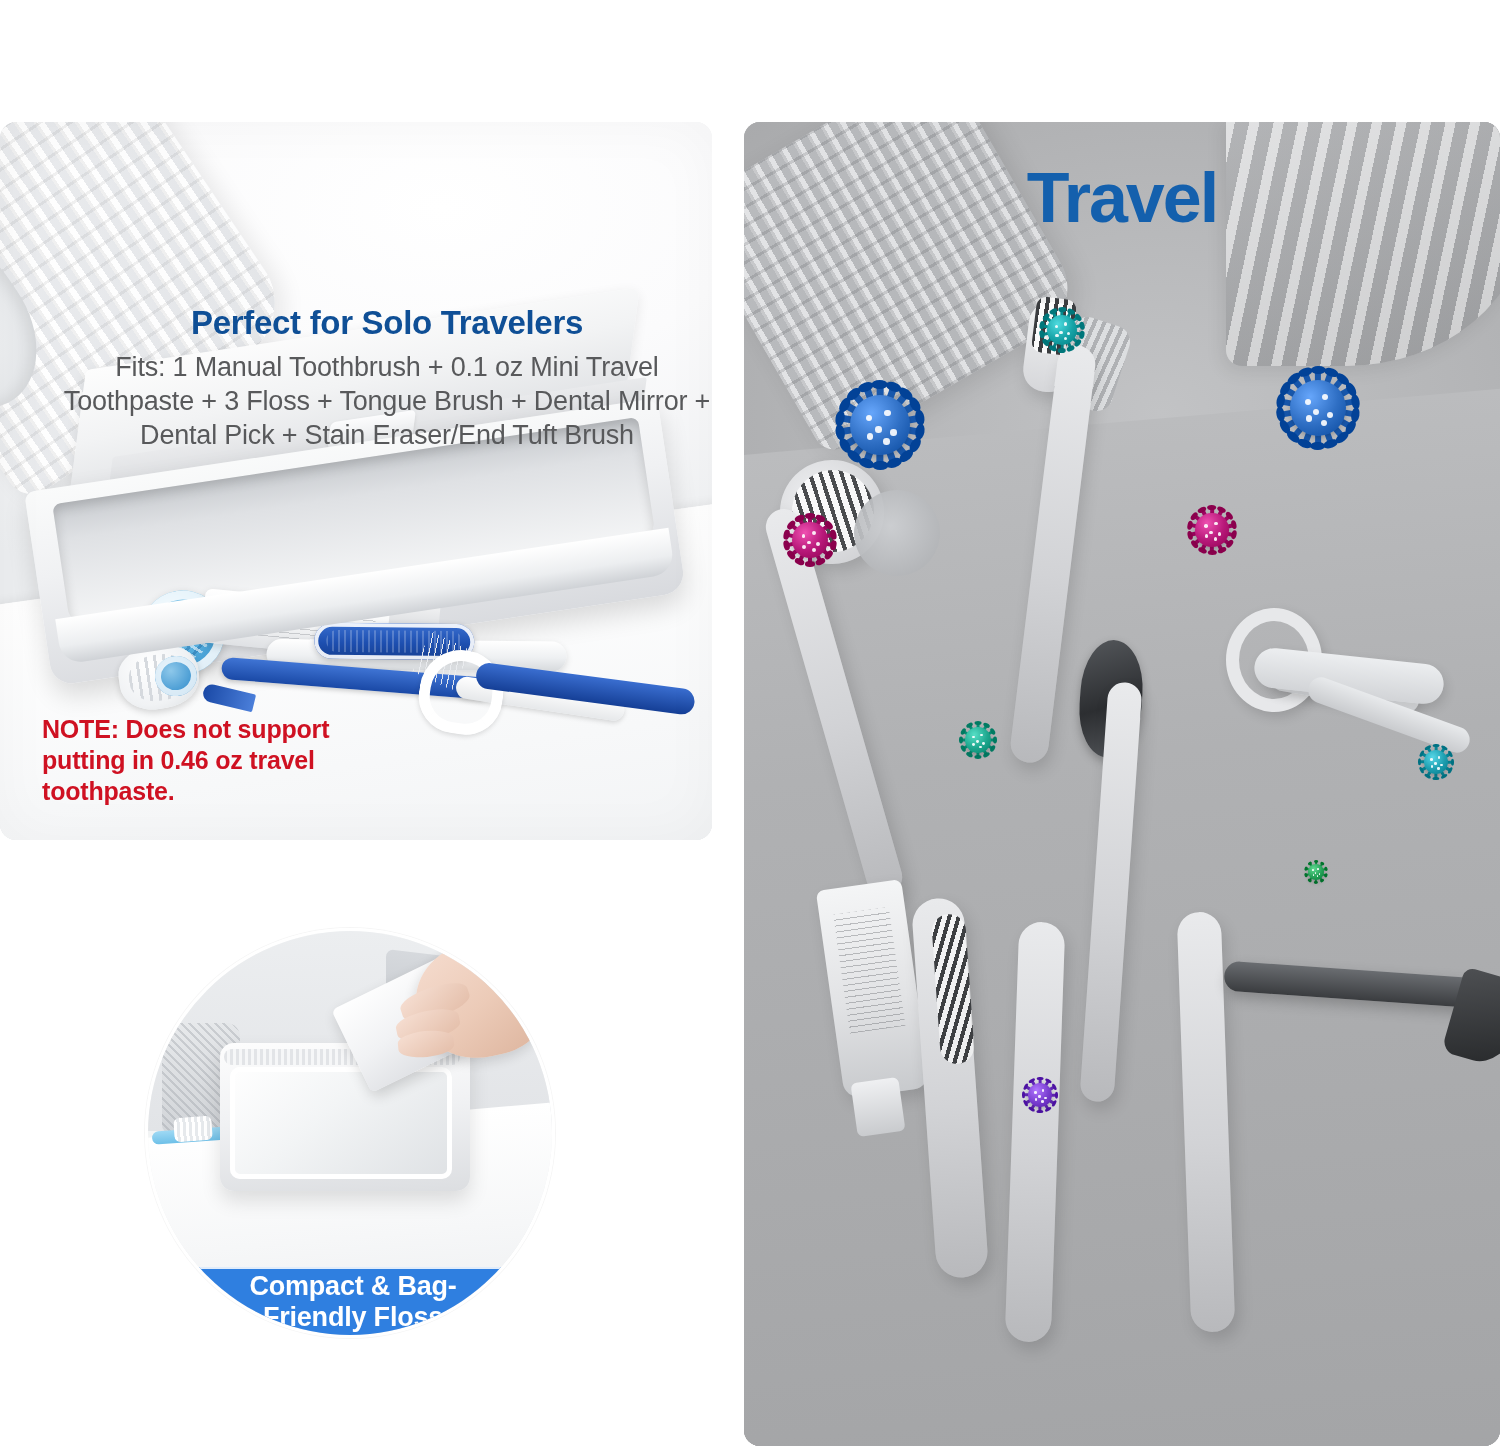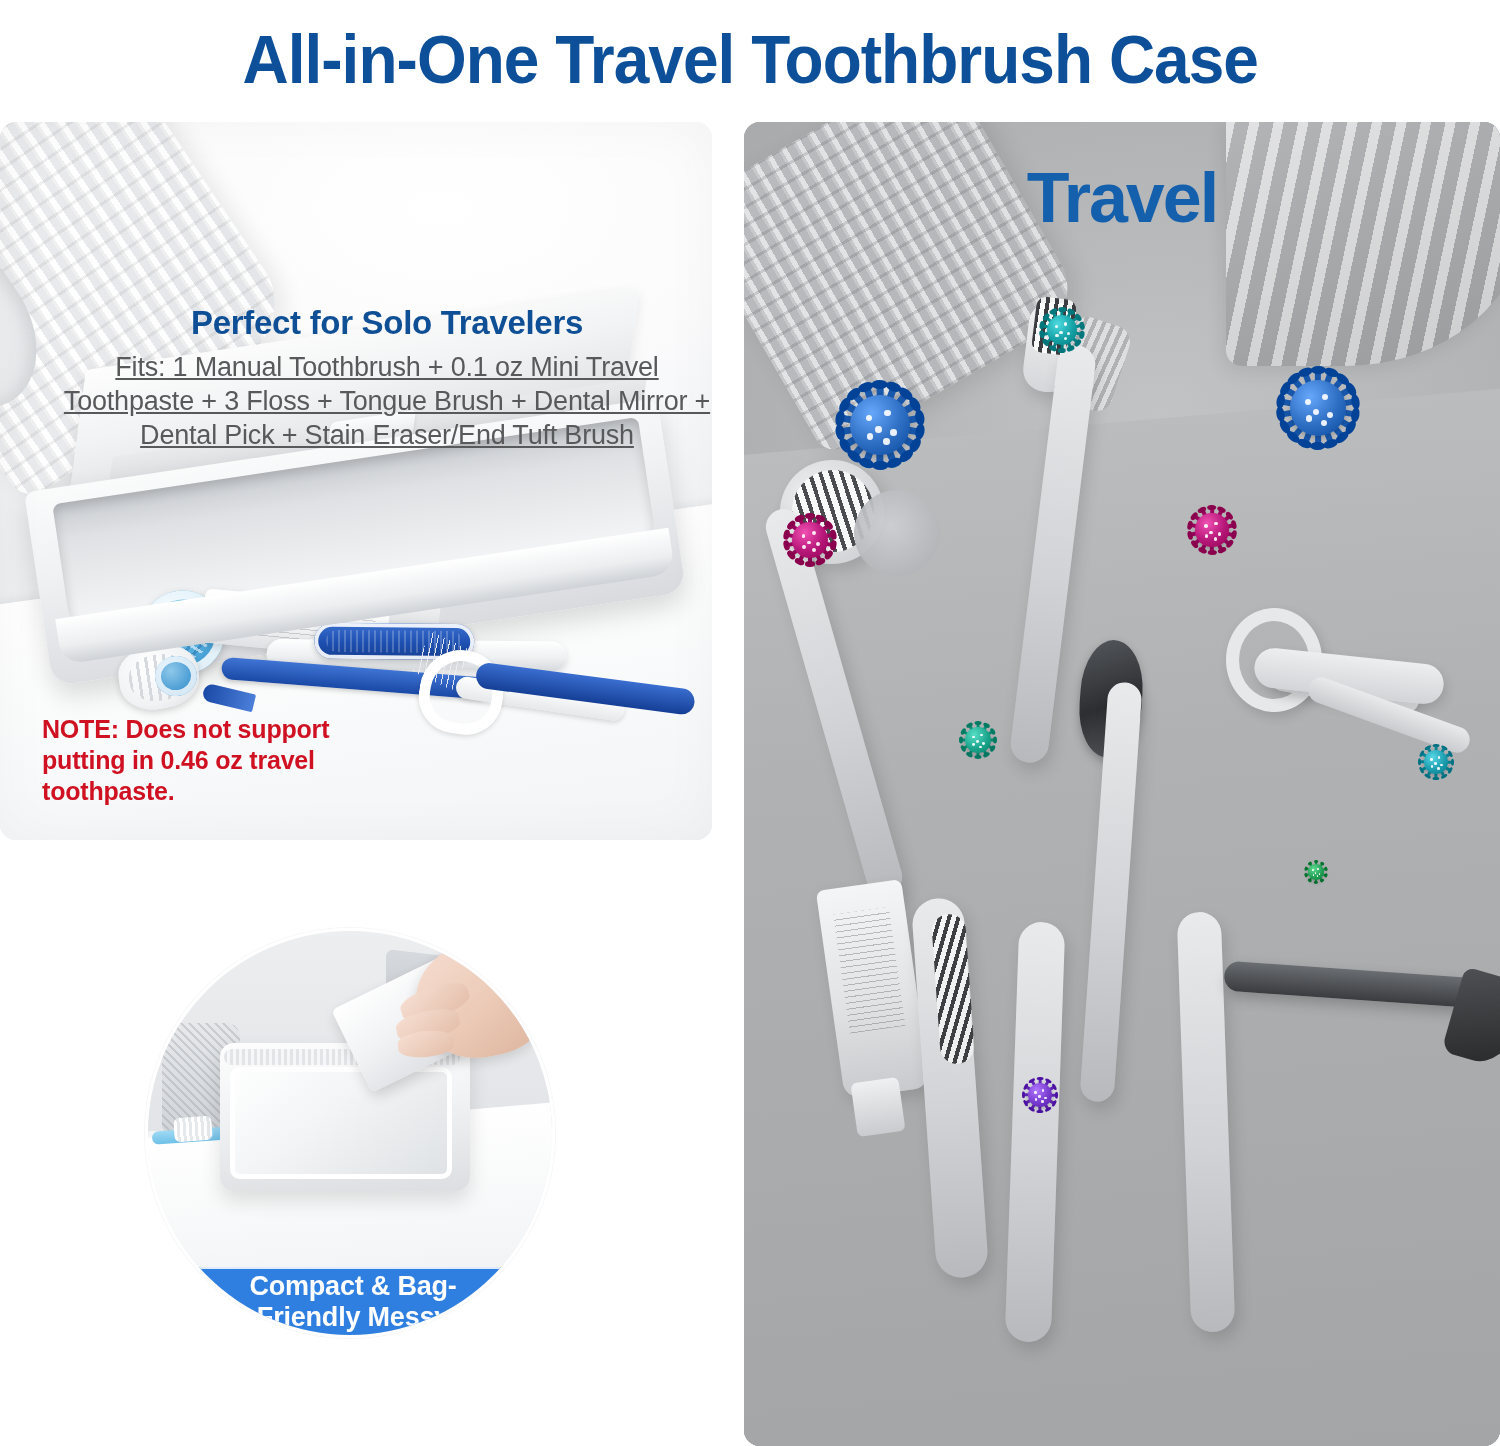--- a/index.html
+++ b/index.html
@@ -450,23 +450,20 @@
     font-size:70px; font-weight:700; color:#1460ad; letter-spacing:-2px;
   }
 
   .vignette-l{ position:absolute; inset:0; box-shadow:inset 0 0 60px rgba(0,0,0,.035); pointer-events:none; }
 </style>
 </head>
 <body>
 
 <div id="page">
 
-  <div class="title-bar">
-    <h1 style="color: rgb(13, 80, 153);">All-in-One Travel Toothbrush Case</h1>
-  </div>
 
   <div class="panel panel-left">
     <div class="bg-soft"></div>
     <div class="counter-edge"></div>
     <div class="towel"></div>
     <div class="towel-roll-end"></div>
 
     <div class="case-wrap">
       <div class="case-lid"></div>
       <div class="case-lid-inner"></div>
@@ -485,21 +482,21 @@
         <div class="itm floss-pick">
           <div class="floss-strings"></div>
         </div>
         <div class="itm blue-stick"></div>
       </div>
       <div class="case-rim"></div>
     </div>
 
     <div class="lead-block">
       <div class="lead-h" style="color: rgb(15, 79, 150);">Perfect for Solo Travelers</div>
-      <div class="lead-p" style="color: rgb(88, 89, 91); text-decoration: underline;">Fits: 1 Manual Toothbrush + 0.1 oz Mini Travel Toothpaste + 3 Floss + Tongue Brush + Dental Mirror + Dental Pick + Stain Eraser/End Tuft Brush</div>
+      <div class="lead-p" style="color: rgb(88, 89, 91);">Fits: 1 Manual Toothbrush + 0.1 oz Mini Travel Toothpaste + 3 Floss + Tongue Brush + Dental Mirror + Dental Pick + Stain Eraser/End Tuft Brush</div>
     </div>
     <div class="vignette-l"></div>
   </div>
 
   <div class="note" style="color: rgb(207, 17, 34);">NOTE: Does not support putting in 0.46 oz travel toothpaste.</div>
 
   <div class="inset">
     <div class="inset-wall"></div>
     <div class="inset-counter"></div>
     <div class="inset-towel"></div>
@@ -510,21 +507,21 @@
       <div class="pouch-zip"></div>
       <div class="pouch-window"></div>
     </div>
     <div class="case-in-hand"></div>
     <div class="hand"></div>
     <div class="finger f1"></div>
     <div class="finger f2"></div>
     <div class="finger f3"></div>
     <div class="inset-banner" style="background: rgb(47, 127, 224); color: rgb(255, 255, 255);">
       <span>Compact &amp; Bag-</span>
-      <span>Friendly Messy</span>
+      <span>Friendly Floss</span>
     </div>
   </div>
 
 
   <div class="panel panel-right">
     <div class="gray-bg"></div>
     <div class="gray-counter"></div>
     <div class="flute"></div>
     <div class="g-towel"></div>
 

